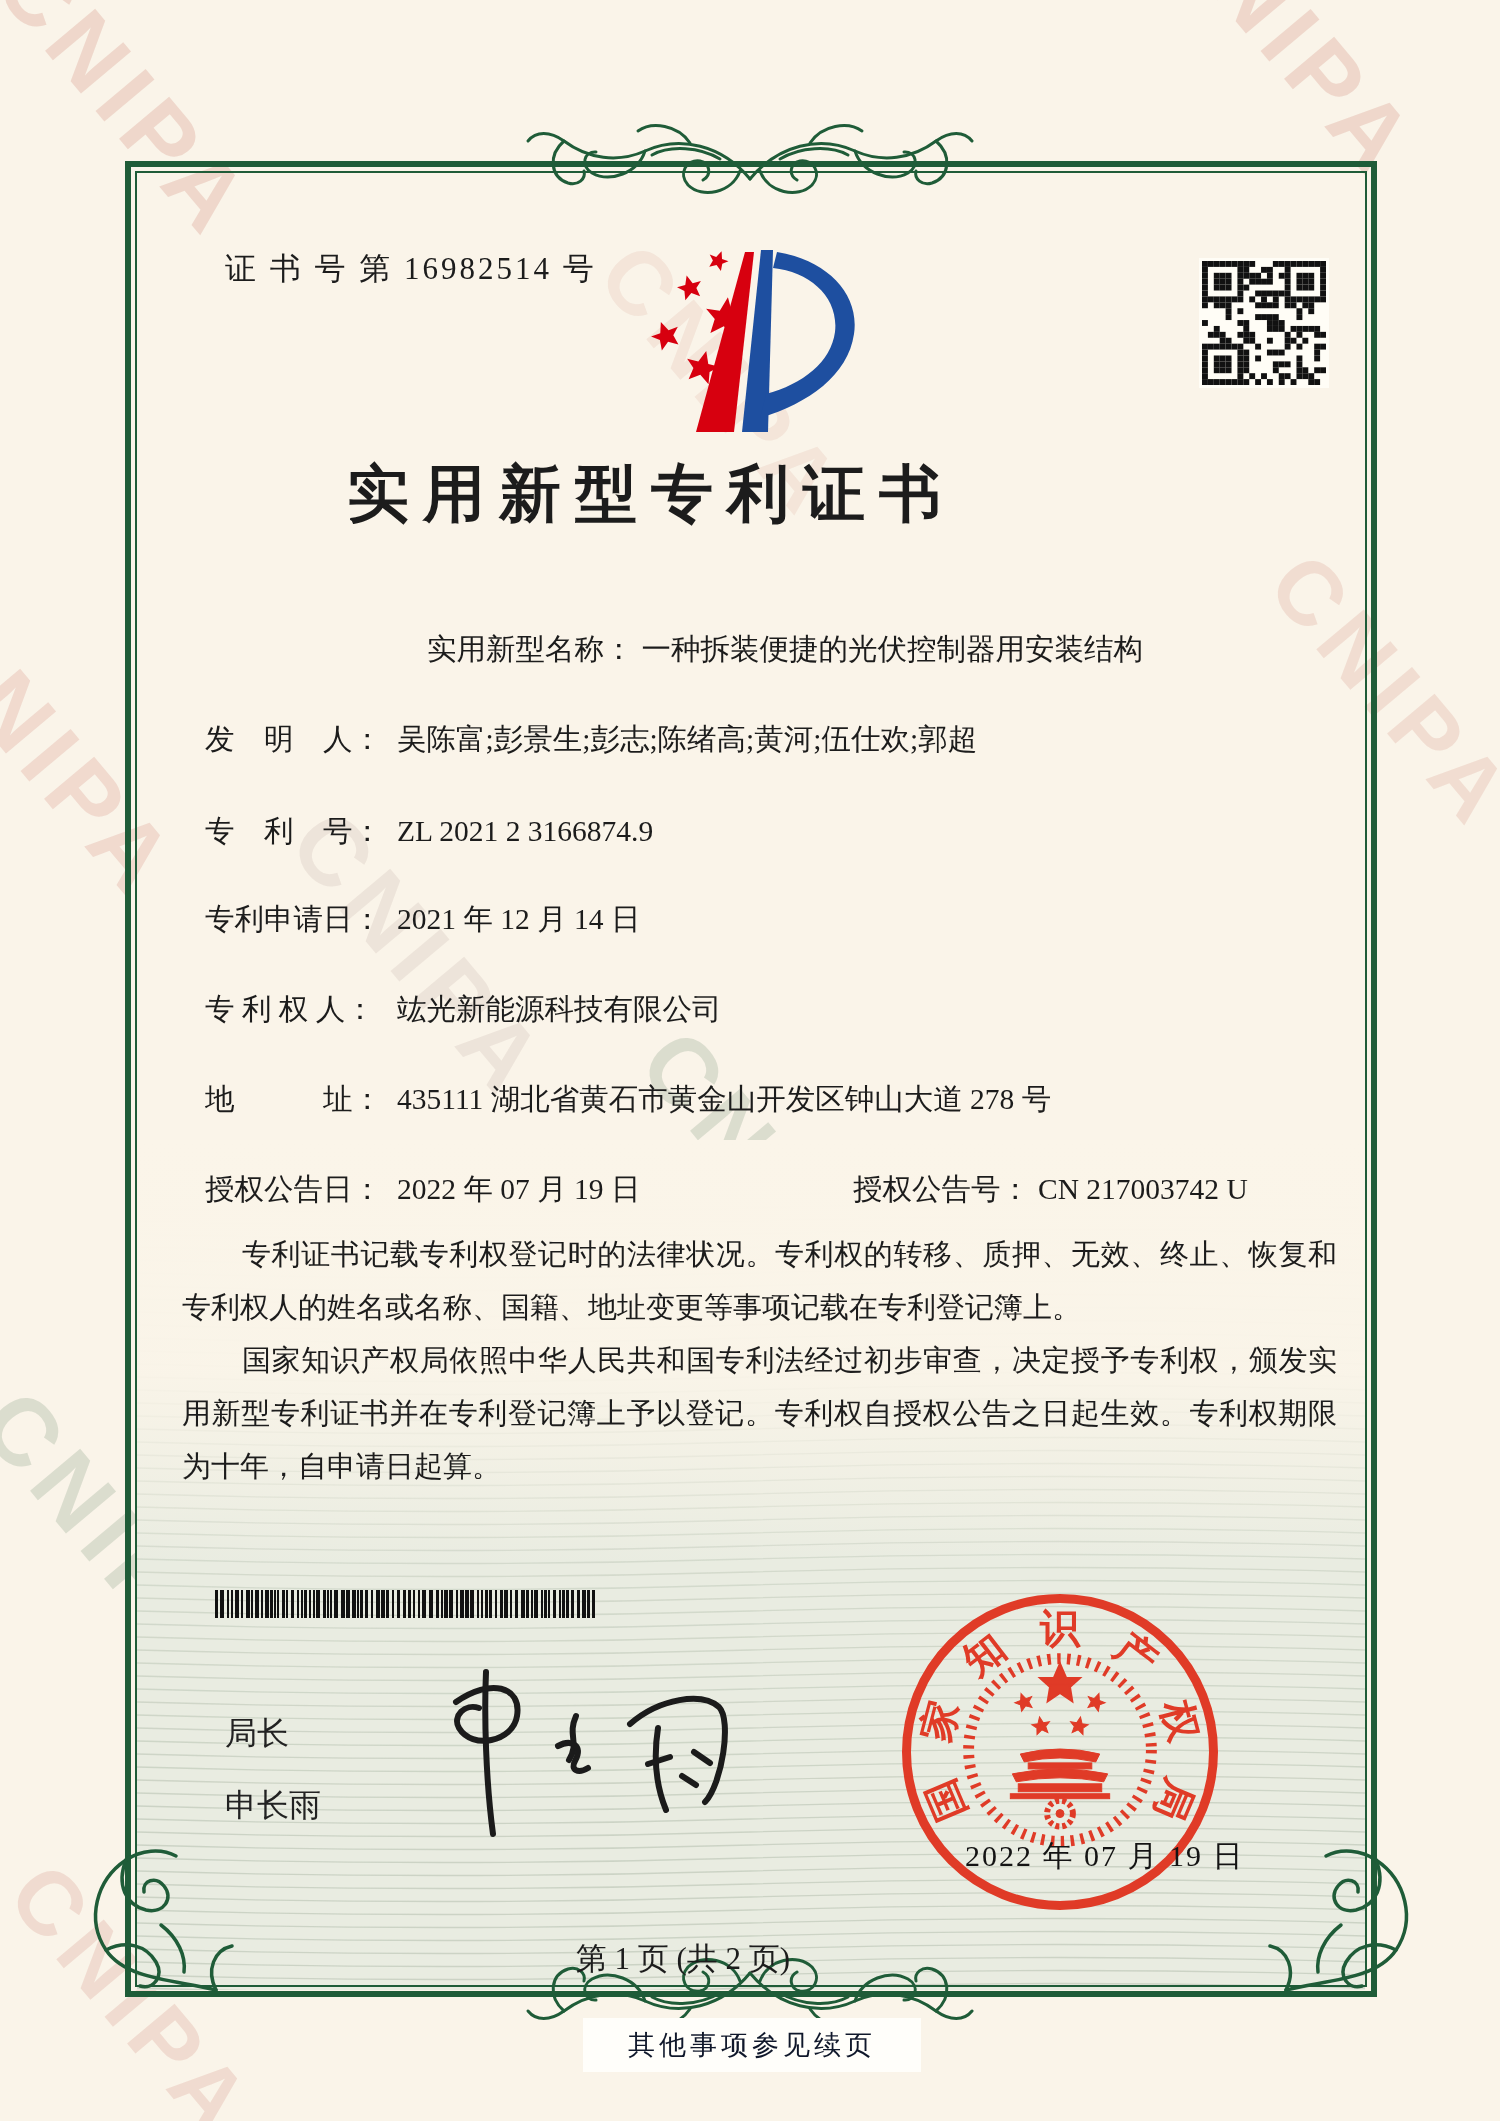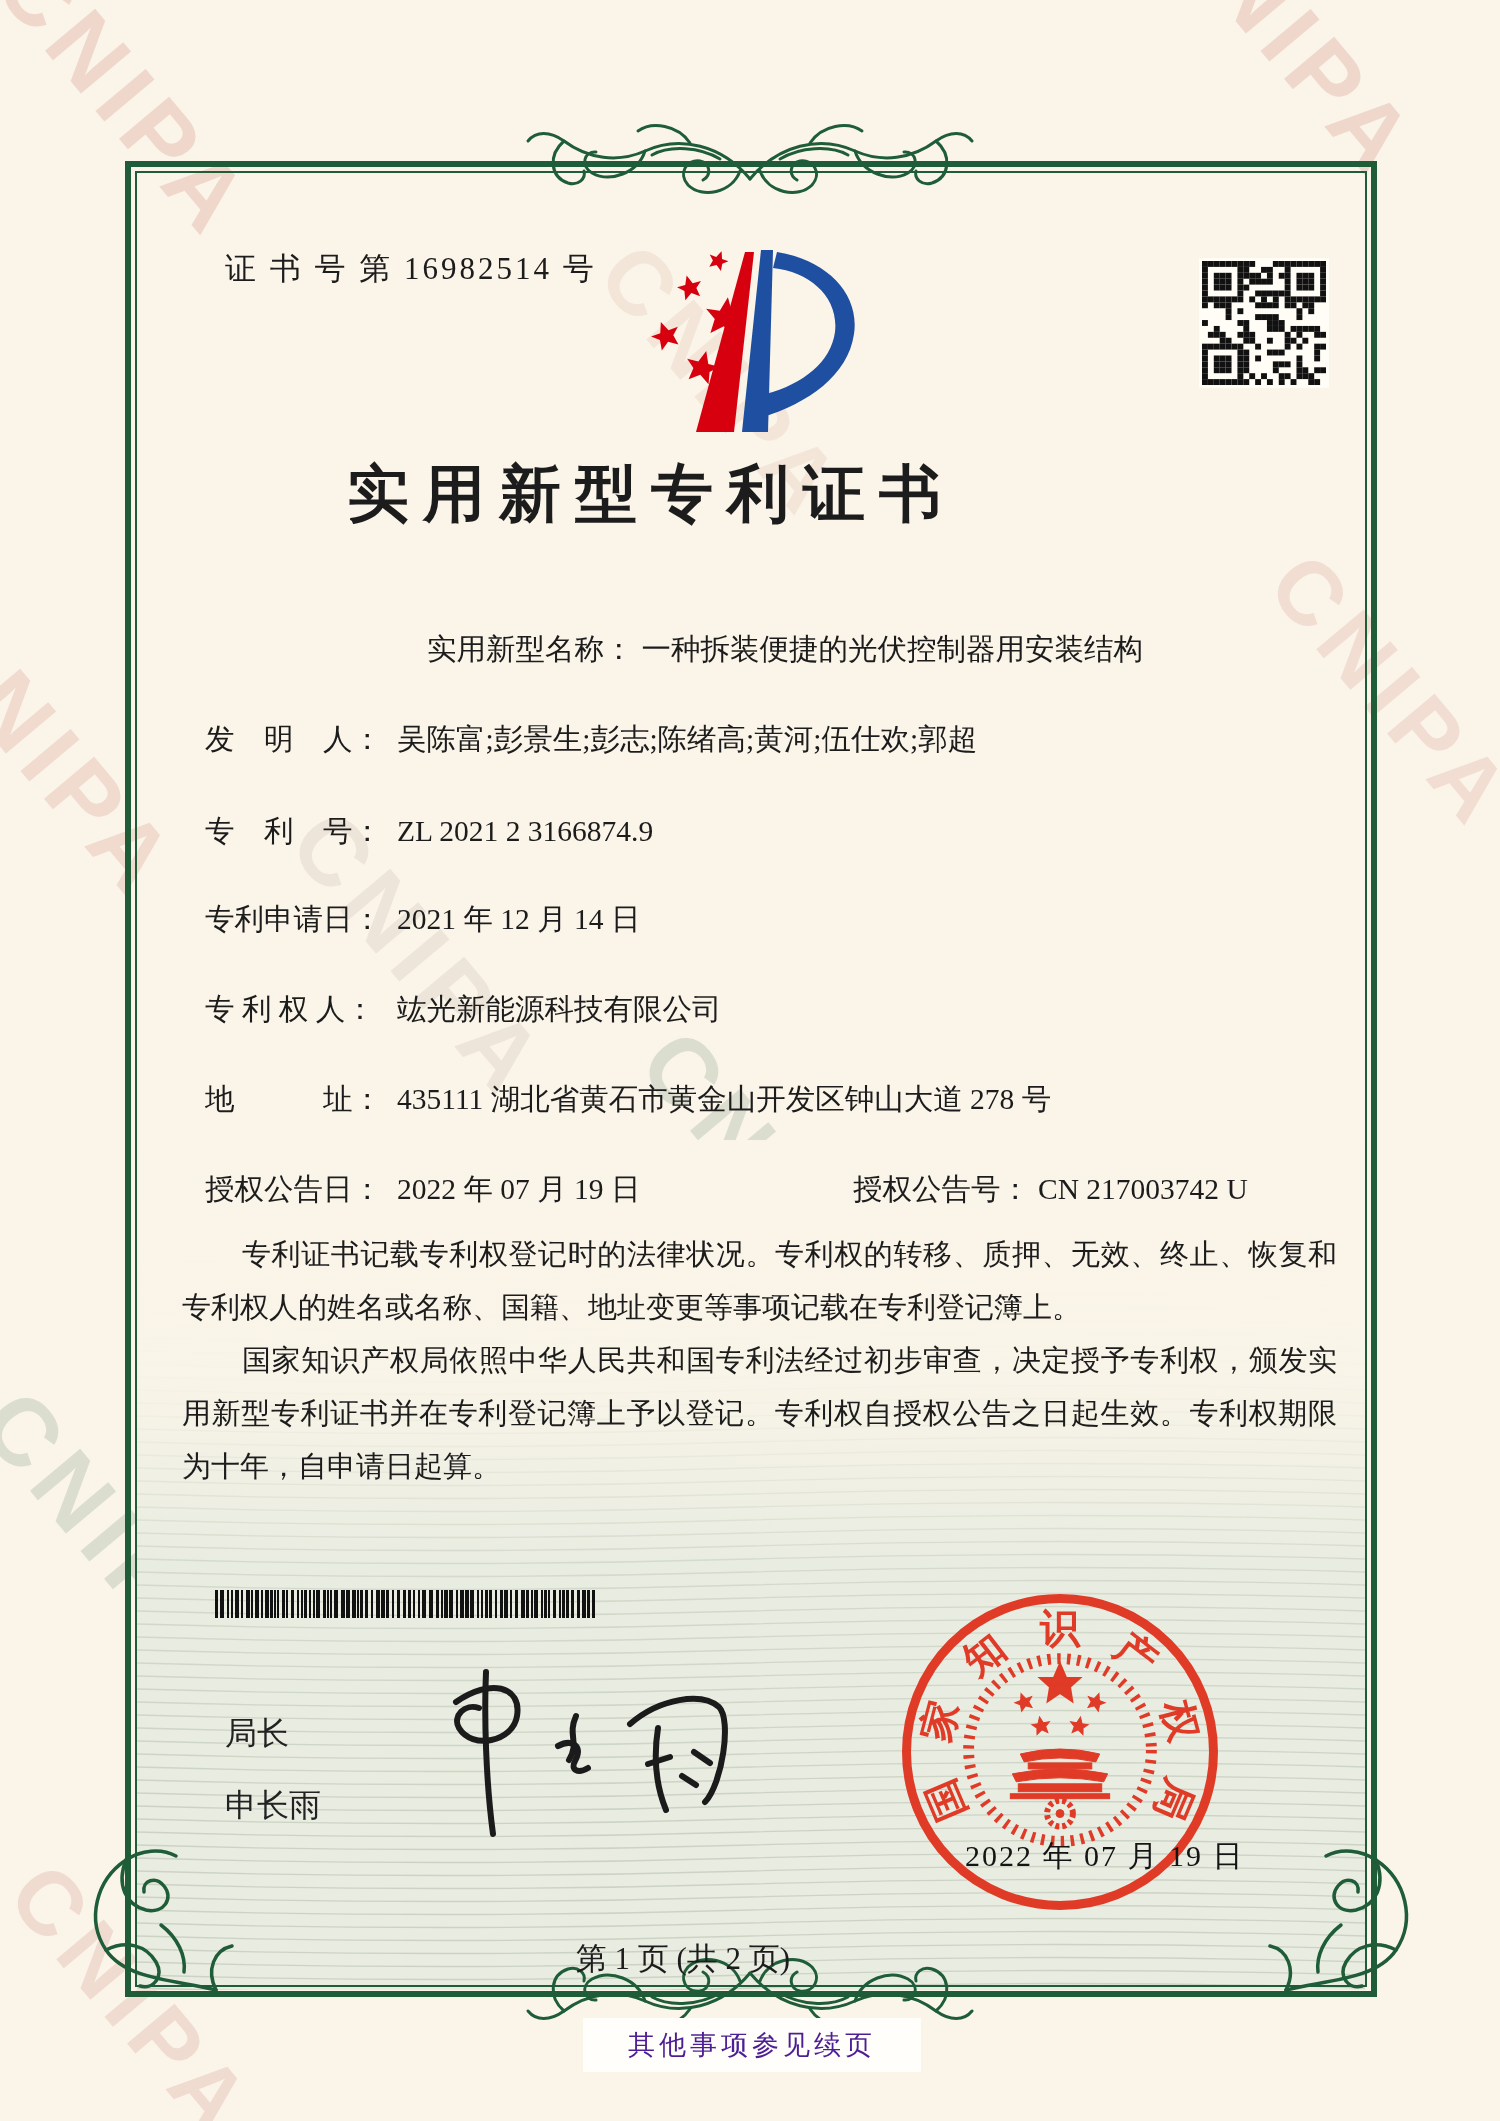--- a/index.html
+++ b/index.html
@@ -47,21 +47,21 @@
   #signature{position:absolute;left:398px;top:1662px;z-index:6;}
 
   #seal{position:absolute;left:902px;top:1594px;width:316px;height:316px;border-radius:50%;
         border:9px solid #e03420;box-sizing:border-box;z-index:5;opacity:.96;}
   #sealring span{position:absolute;font-size:40px;font-weight:bold;color:#e03420;z-index:6;}
   #sealdate{left:938px;top:1836px;font-size:30px;letter-spacing:2px;z-index:7;color:#141414;}
 
   #pageinfo{left:0;top:1938px;width:1312px;text-align:center;font-size:31px;z-index:5;}
   #contband{position:absolute;left:583px;top:2018px;width:338px;height:54px;background:#fffefa;
             z-index:6;display:flex;align-items:center;justify-content:center;}
-  #contband .t{font-size:27px;color:#4c1d95;letter-spacing:4px;}
+  #contband .t{font-size:27px;color:#0f172a;letter-spacing:4px;}
 </style>
 </head>
 <body>
 
 <div id="page">
 
   <svg width="0" height="0" style="position:absolute" aria-hidden="true">
     <defs>
       <path id="star" d="M0,-10 L2.94,-3.09 L9.51,-3.09 L4.76,1.18 L5.88,8.09 L0,4 L-5.88,8.09 L-4.76,1.18 L-9.51,-3.09 L-2.94,-3.09 Z"></path>
       <g id="flourish-half" fill="none" stroke="#1f5c38" stroke-width="3" stroke-linecap="round">

